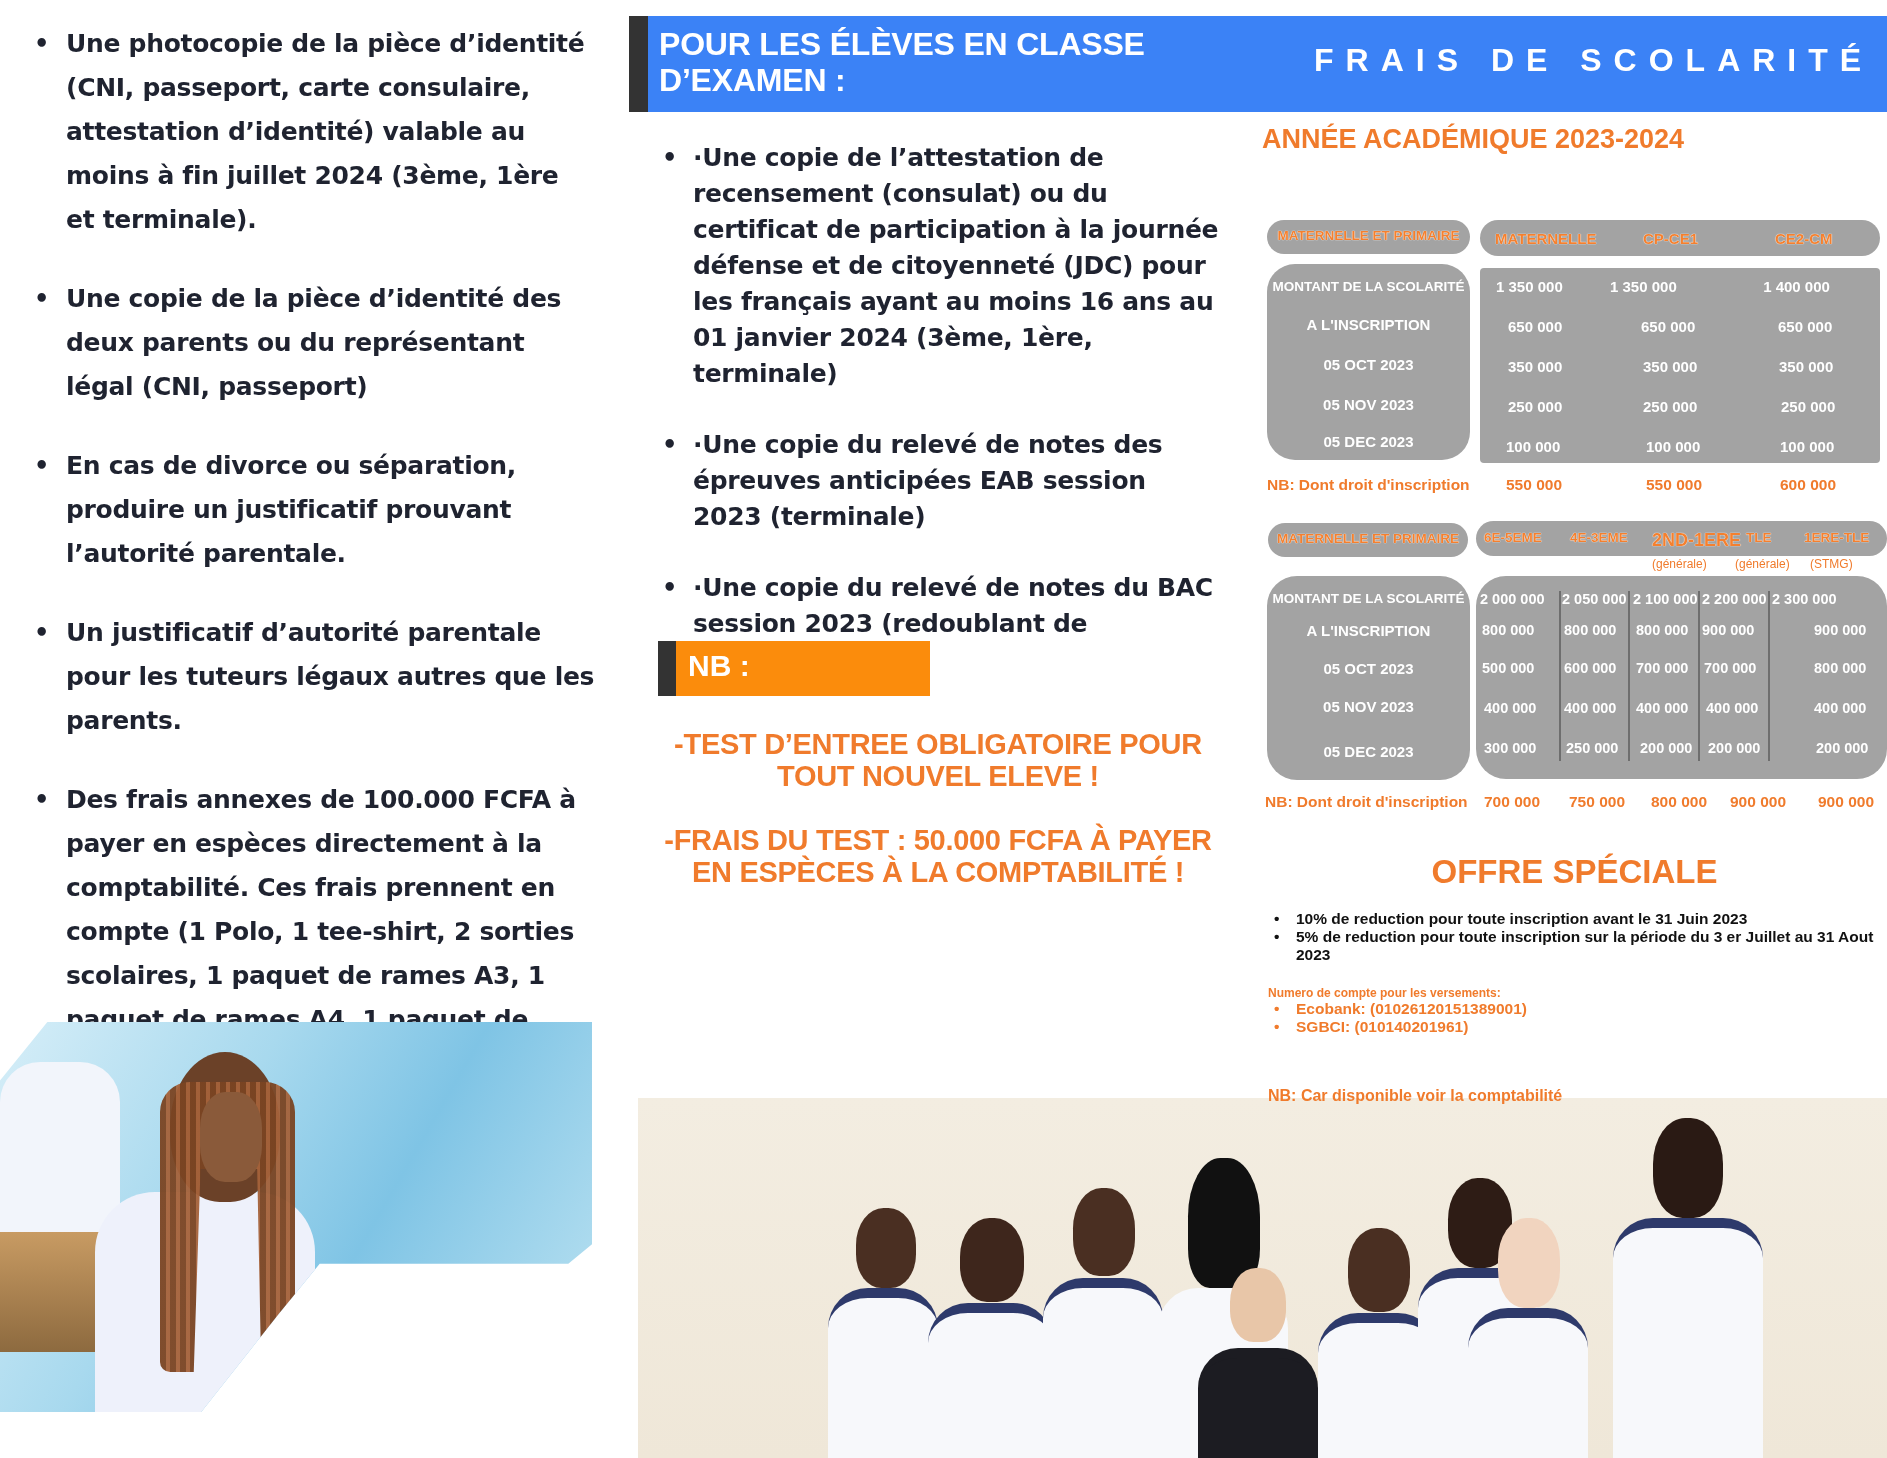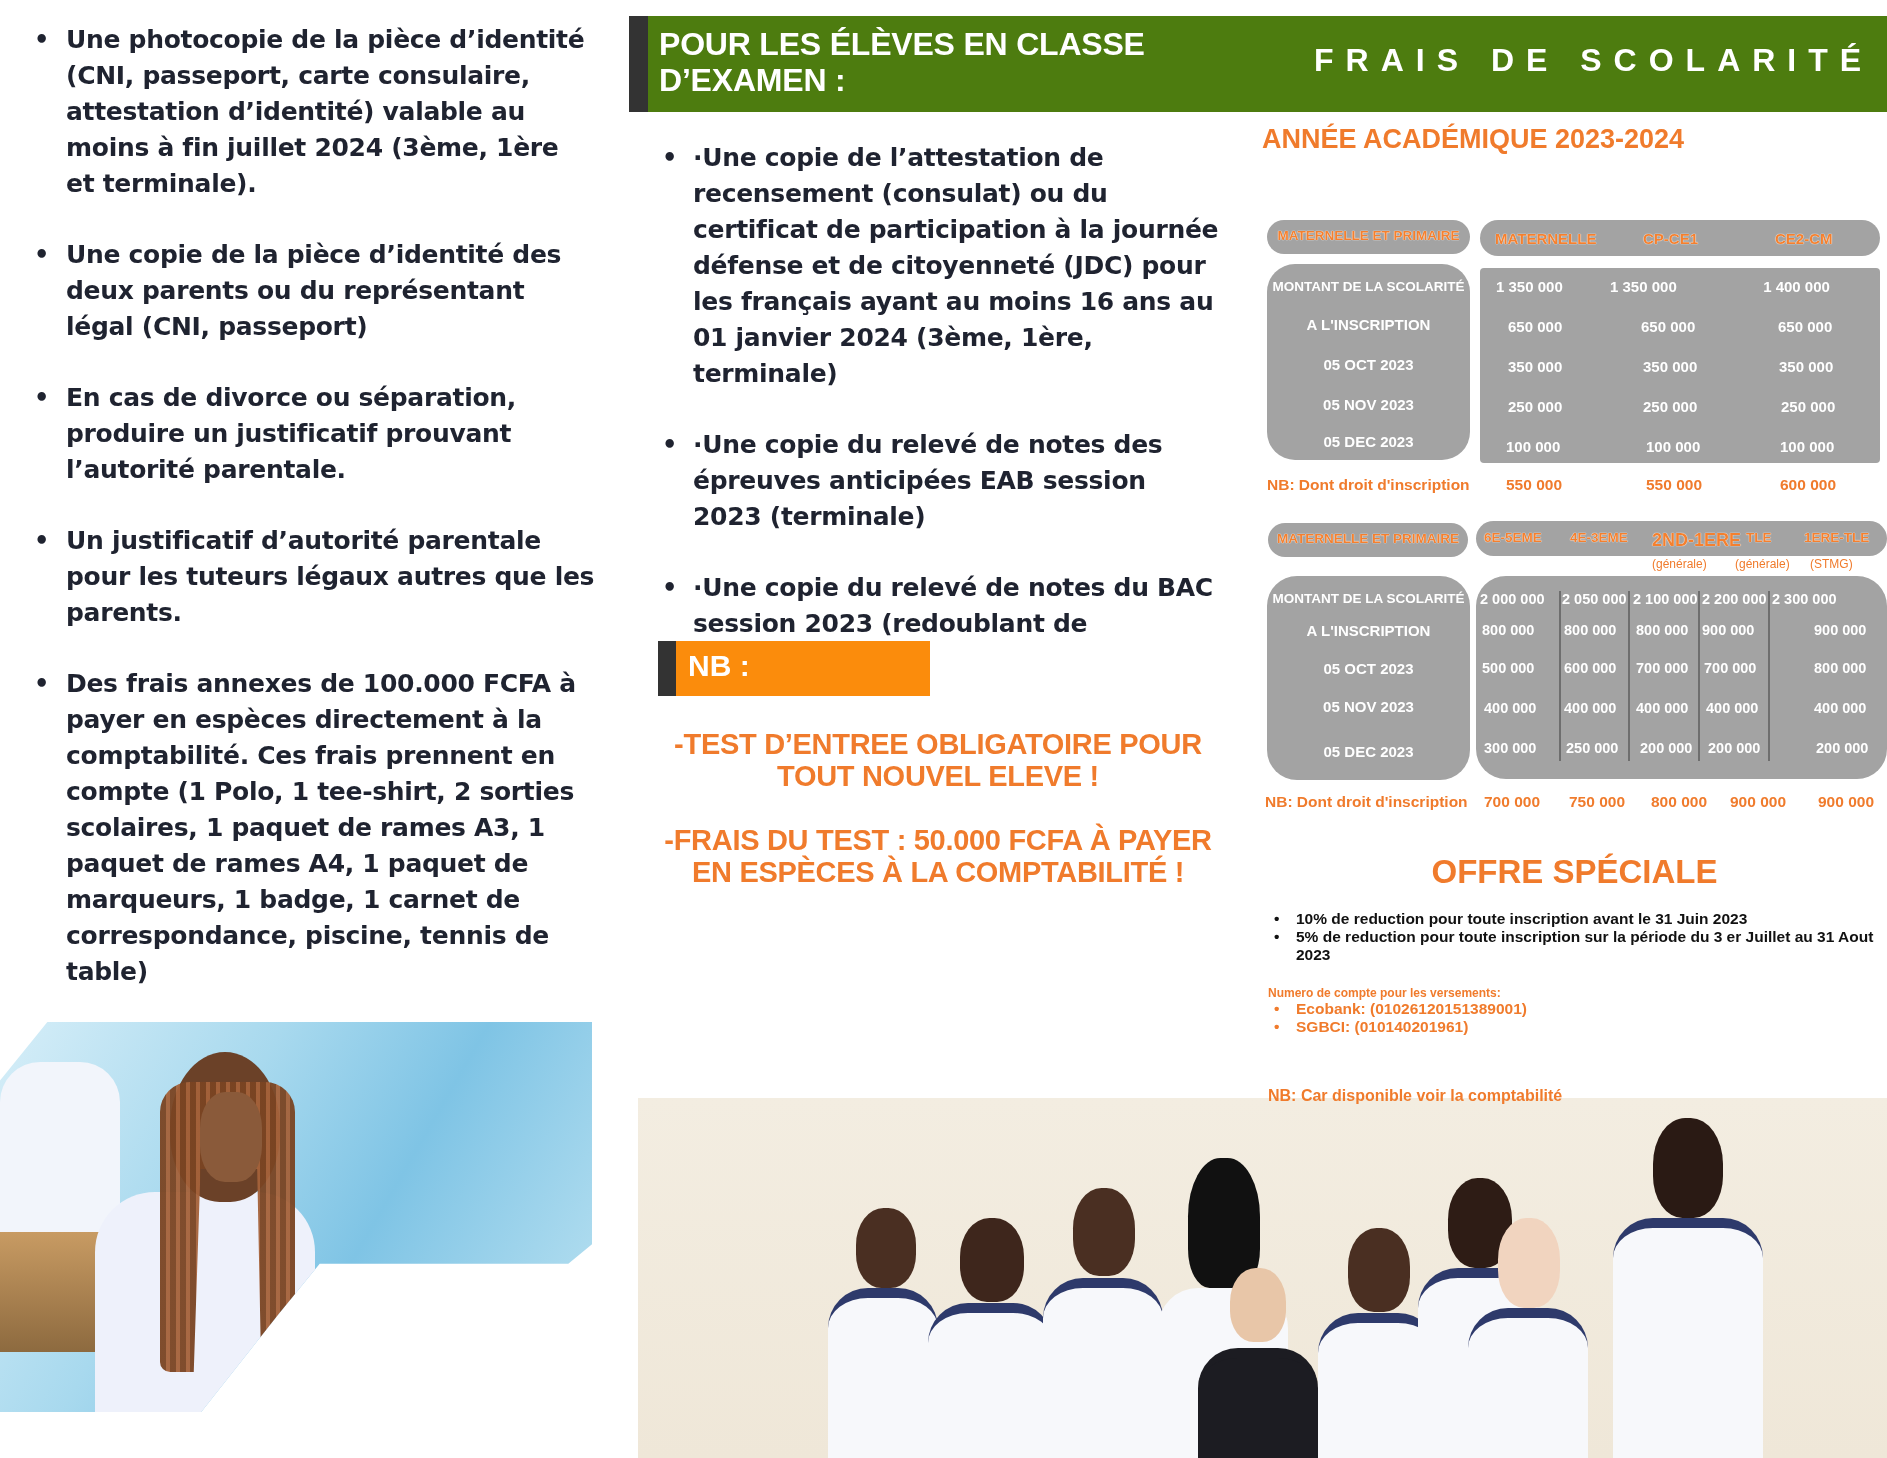--- a/index.html
+++ b/index.html
@@ -4,21 +4,21 @@
 <style>
   * { box-sizing: border-box; margin: 0; padding: 0; }
   html, body { width: 1887px; height: 1458px; background: #ffffff; overflow: hidden; }
   body { position: relative; font-family: "DejaVu Sans", "Liberation Sans", sans-serif; color: #1f2330; }
 
   
   .left-col { position: absolute; left: 30px; top: 22px; width: 565px; }
   .req-list { list-style: none; }
   .req-list li {
     position: relative; padding-left: 36px; font-weight: bold; font-size: 25px;
-    line-height: 36px; margin-bottom: 35px; color: #1f2330; letter-spacing: -0.3px;
+    line-height: 44px; margin-bottom: 35px; color: #1f2330; letter-spacing: -0.3px;
   }
   .req-list li::before {
     content: "\2022"; position: absolute; left: 4px; top: 0; font-size: 24px;
   }
 
   .student-photo {
     position: absolute; left: 0; top: 1022px; width: 592px; height: 390px; overflow: hidden;
     clip-path: polygon(0 15%, 8% 0, 100% 0, 100% 57%, 96% 62%, 54% 62%, 47% 75%, 34% 100%, 0 100%);
     background: linear-gradient(120deg, #d6eef8 0%, #a8d9ee 35%, #7fc4e5 60%, #bfe4f2 100%);
   }
@@ -44,21 +44,21 @@
     border-radius: 30px 30px 10px 10px; opacity: .95;
     clip-path: polygon(0 0, 100% 0, 100% 100%, 75% 100%, 72% 30%, 30% 30%, 25% 100%, 0 100%);
   }
   .student-photo .laptop {
     position: absolute; left: 375px; top: 250px; width: 200px; height: 130px; background: #2c2a2e;
     transform: skewX(-6deg); border-radius: 6px;
   }
 
   
   .header-bar {
-    position: absolute; left: 629px; top: 16px; width: 1258px; height: 96px; background: #4d7c0f;
+    position: absolute; left: 629px; top: 16px; width: 1258px; height: 96px; background: #3b82f6;
   }
   .header-bar .dark-strip { position: absolute; left: 0; top: 0; width: 19px; height: 100%; background: #333333; }
   .header-bar .exam-title {
     position: absolute; left: 30px; top: 10px; width: 520px; color: #ffffff; font-weight: bold;
     font-family: "Liberation Sans", sans-serif; font-size: 32px; line-height: 36px; letter-spacing: -0.2px;
   }
   .header-bar .fees-title {
     position: absolute; left: 685px; top: 26px; color: #ffffff; font-family: "Liberation Sans", sans-serif;
     font-weight: bold; font-size: 32px; letter-spacing: 12px; white-space: nowrap;
   }

